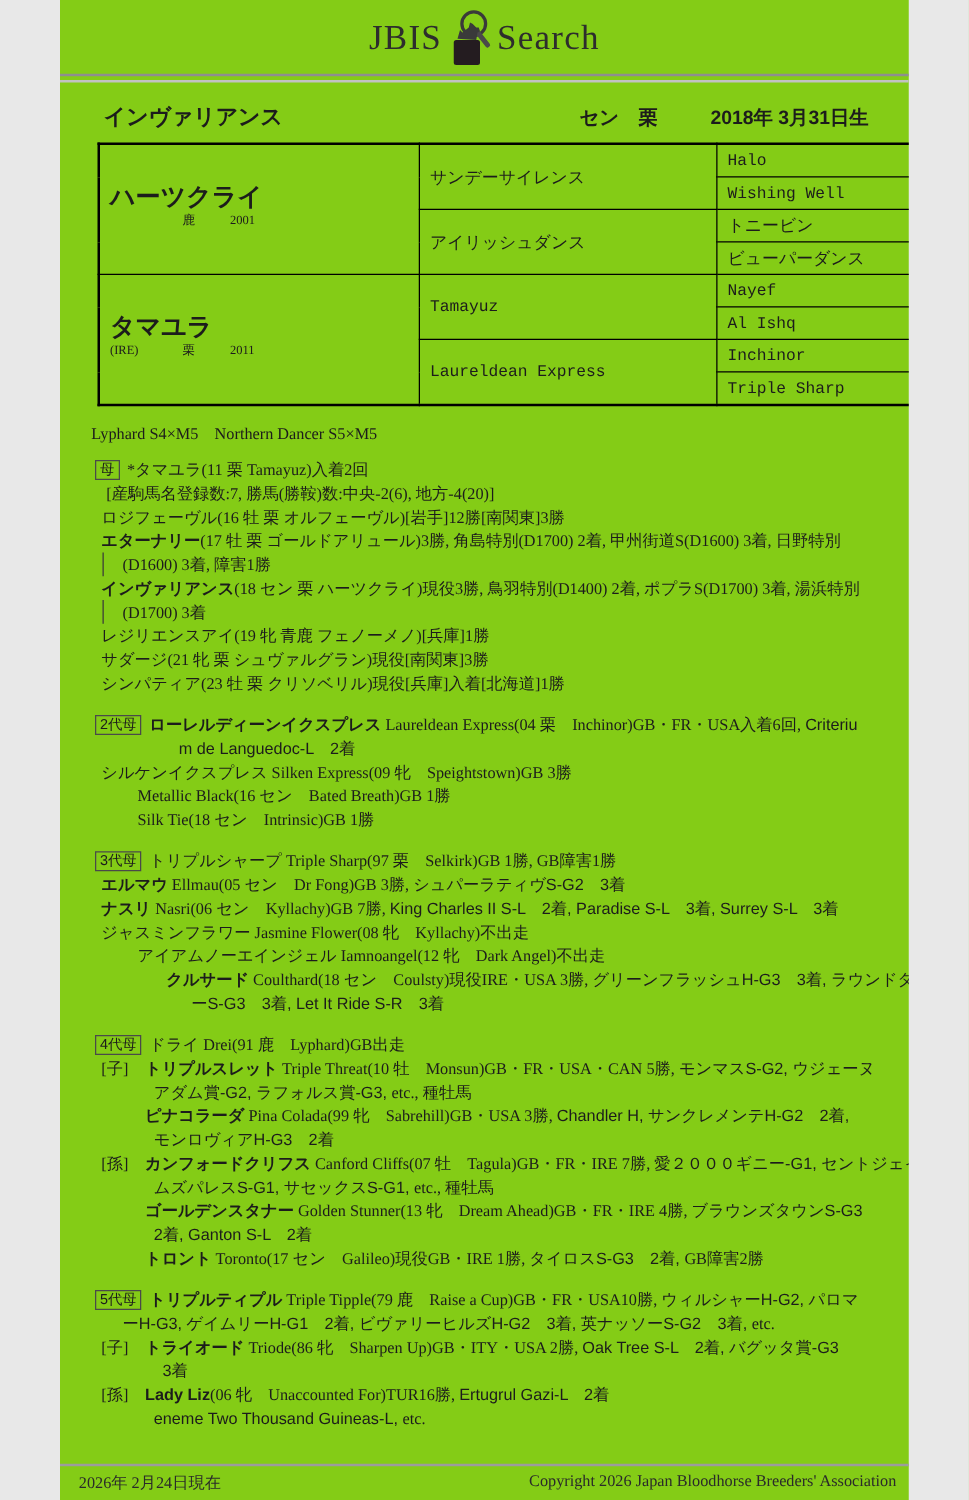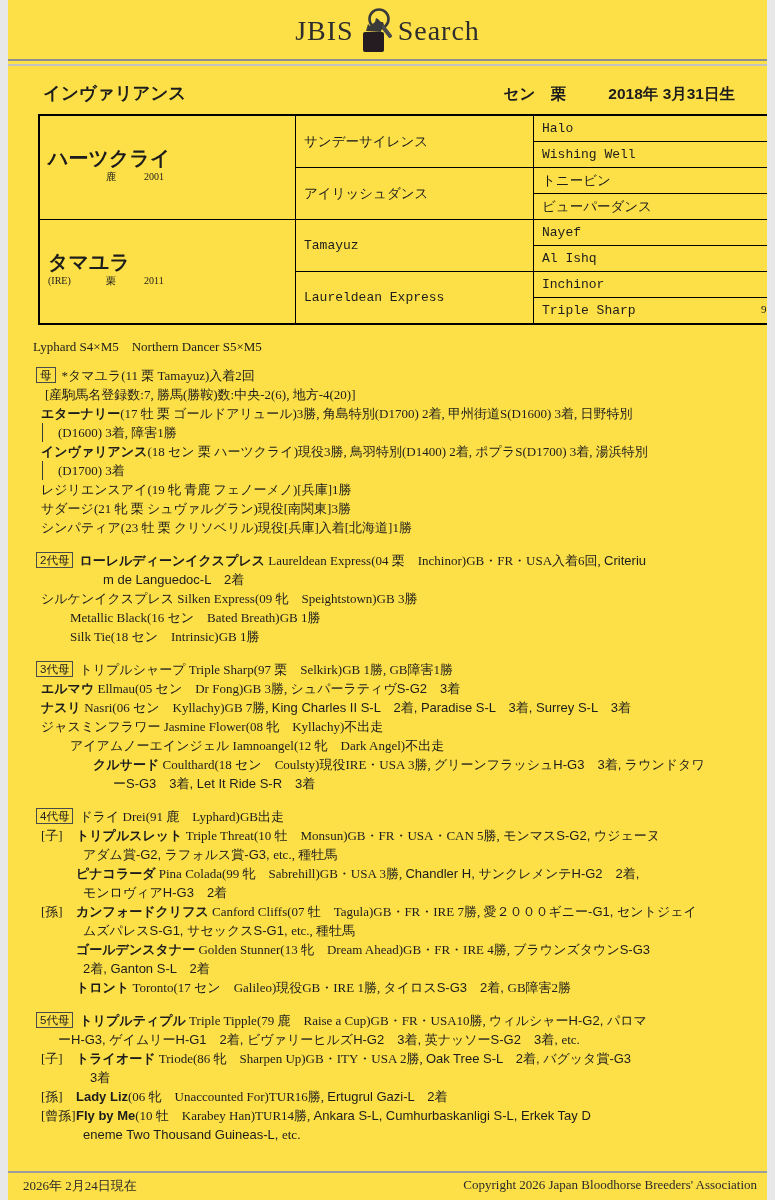--- a/index.html
+++ b/index.html
@@ -1,16 +1,16 @@
 <!DOCTYPE html>
 <html><head>
 <meta charset="utf-8">
 <style>
   html,body{margin:0;padding:0;background:#e8e8e8;}
-  .page{position:relative;width:759px;height:1200px;background:#fde047;margin:0 auto;
+  .page{position:relative;width:679px;height:1200px;background:#84cc16;margin:0 auto;
         overflow:hidden;color:#1c1c1c;font-family:"Liberation Serif","DejaVu Serif",serif;font-size:13px;}
   
   .header{text-align:center;padding-top:6px;height:52px;}
   .logo{display:inline-flex;align-items:flex-end;gap:1px;}
   .logo .ltext{font-family:"Liberation Serif","DejaVu Serif",serif;font-size:28px;color:#2d2d2d;letter-spacing:1px;line-height:46px;}
   .logo svg{display:block;margin:0 -2px;}
   .hrule{height:3px;border-top:2px solid #8e8e8e;border-bottom:2px solid #c2c2c2;margin-top:1px;}
   
   .title-row{display:flex;justify-content:space-between;align-items:baseline;margin:15px 32px 0 35px;}
   .horse-name{font-family:"Liberation Sans","DejaVu Sans",sans-serif;font-weight:700;font-size:17.5px;}
@@ -125,20 +125,21 @@
     </tr>
   </tbody>
     </table>
 
   <div class="inbreeding">Lyphard S4×M5　Northern Dancer S5×M5</div>
 
   <div class="sections">
       <div class="section">
         <div class="line ind-a first"><span class="label-box">母</span><span class="seg-m">*タマユラ(11 栗 Tamayuz)入着2回</span></div>
         <div class="line ind-b"><span class="seg-m">[産駒馬名登録数:7, 勝馬(勝鞍)数:中央-2(6), 地方-4(20)]</span></div>
+        <div class="line ind-a"><span class="seg-m">ロジフェーヴル(16 牡 栗 オルフェーヴル)[岩手]12勝[南関東]3勝</span></div>
         <div class="line ind-a"><span class="seg-gb">エターナリー</span><span class="seg-m">(17 牡 栗 ゴールドアリュール)3勝, 角島特別(D1700) 2着, 甲州街道S(D1600) 3着, 日野特別</span></div>
         <div class="line ind-w bar"><span class="seg-m">(D1600) 3着, 障害1勝</span></div>
         <div class="line ind-a"><span class="seg-gb">インヴァリアンス</span><span class="seg-m">(18 セン 栗 ハーツクライ)現役3勝, 鳥羽特別(D1400) 2着, ポプラS(D1700) 3着, 湯浜特別</span></div>
         <div class="line ind-w bar"><span class="seg-m">(D1700) 3着</span></div>
         <div class="line ind-a"><span class="seg-m">レジリエンスアイ(19 牝 青鹿 フェノーメノ)[兵庫]1勝</span></div>
         <div class="line ind-a"><span class="seg-m">サダージ(21 牝 栗 シュヴァルグラン)現役[南関東]3勝</span></div>
         <div class="line ind-a"><span class="seg-m">シンパティア(23 牡 栗 クリソベリル)現役[兵庫]入着[北海道]1勝</span></div>
       </div>
       <div class="section">
         <div class="line ind-a first"><span class="label-box">2代母</span><span class="seg-gb">ローレルディーンイクスプレス</span><span class="seg-m"> Laureldean Express(04 栗　Inchinor)GB・FR・USA入着6回, </span><span class="seg-g">Criteriu</span></div>
@@ -167,21 +168,20 @@
         <div class="line ind-t"><span class="rel-tag"></span><span class="seg-gb">ゴールデンスタナー</span><span class="seg-m"> Golden Stunner(13 牝　Dream Ahead)GB・FR・IRE 4勝, </span><span class="seg-g">ブラウンズタウンS-G3</span></div>
         <div class="line ind-tw"><span class="seg-g">2着, Ganton S-L　2着</span></div>
         <div class="line ind-t"><span class="rel-tag"></span><span class="seg-gb">トロント</span><span class="seg-m"> Toronto(17 セン　Galileo)現役GB・IRE 1勝, </span><span class="seg-g">タイロスS-G3　2着, </span><span class="seg-m">GB障害2勝</span></div>
       </div>
       <div class="section">
         <div class="line ind-a first"><span class="label-box">5代母</span><span class="seg-gb">トリプルティプル</span><span class="seg-m"> Triple Tipple(79 鹿　Raise a Cup)GB・FR・USA10勝, </span><span class="seg-g">ウィルシャーH-G2, パロマ</span></div>
         <div class="line ind-w5"><span class="seg-g">ーH-G3, ゲイムリーH-G1　2着, ビヴァリーヒルズH-G2　3着, 英ナッソーS-G2　3着, </span><span class="seg-m">etc.</span></div>
         <div class="line ind-t"><span class="rel-tag">[子]</span><span class="seg-gb">トライオード</span><span class="seg-m"> Triode(86 牝　Sharpen Up)GB・ITY・USA 2勝, </span><span class="seg-g">Oak Tree S-L　2着, バグッタ賞-G3</span></div>
         <div class="line ind-tw2"><span class="seg-g">3着</span></div>
         <div class="line ind-t"><span class="rel-tag">[孫]</span><span class="seg-gb">Lady Liz</span><span class="seg-m">(06 牝　Unaccounted For)TUR16勝, </span><span class="seg-g">Ertugrul Gazi-L　2着</span></div>
-        <div class="line ind-t"><span class="rel-tag">[曾孫]</span><span class="seg-gb">Fly by Me</span><span class="seg-m">(10 牡　Karabey Han)TUR14勝, </span><span class="seg-g">Ankara S-L, Cumhurbaskanligi S-L, Erkek Tay D</span></div>
         <div class="line ind-tw"><span class="seg-g">eneme Two Thousand Guineas-L, </span><span class="seg-m">etc.</span></div>
       </div>
     </div>
 
   <div class="footer">
     <div class="frule"></div>
     <div class="fbar">
       <span>2026年 2月24日現在</span>
       <span>Copyright 2026 Japan Bloodhorse Breeders' Association</span>
     </div>

